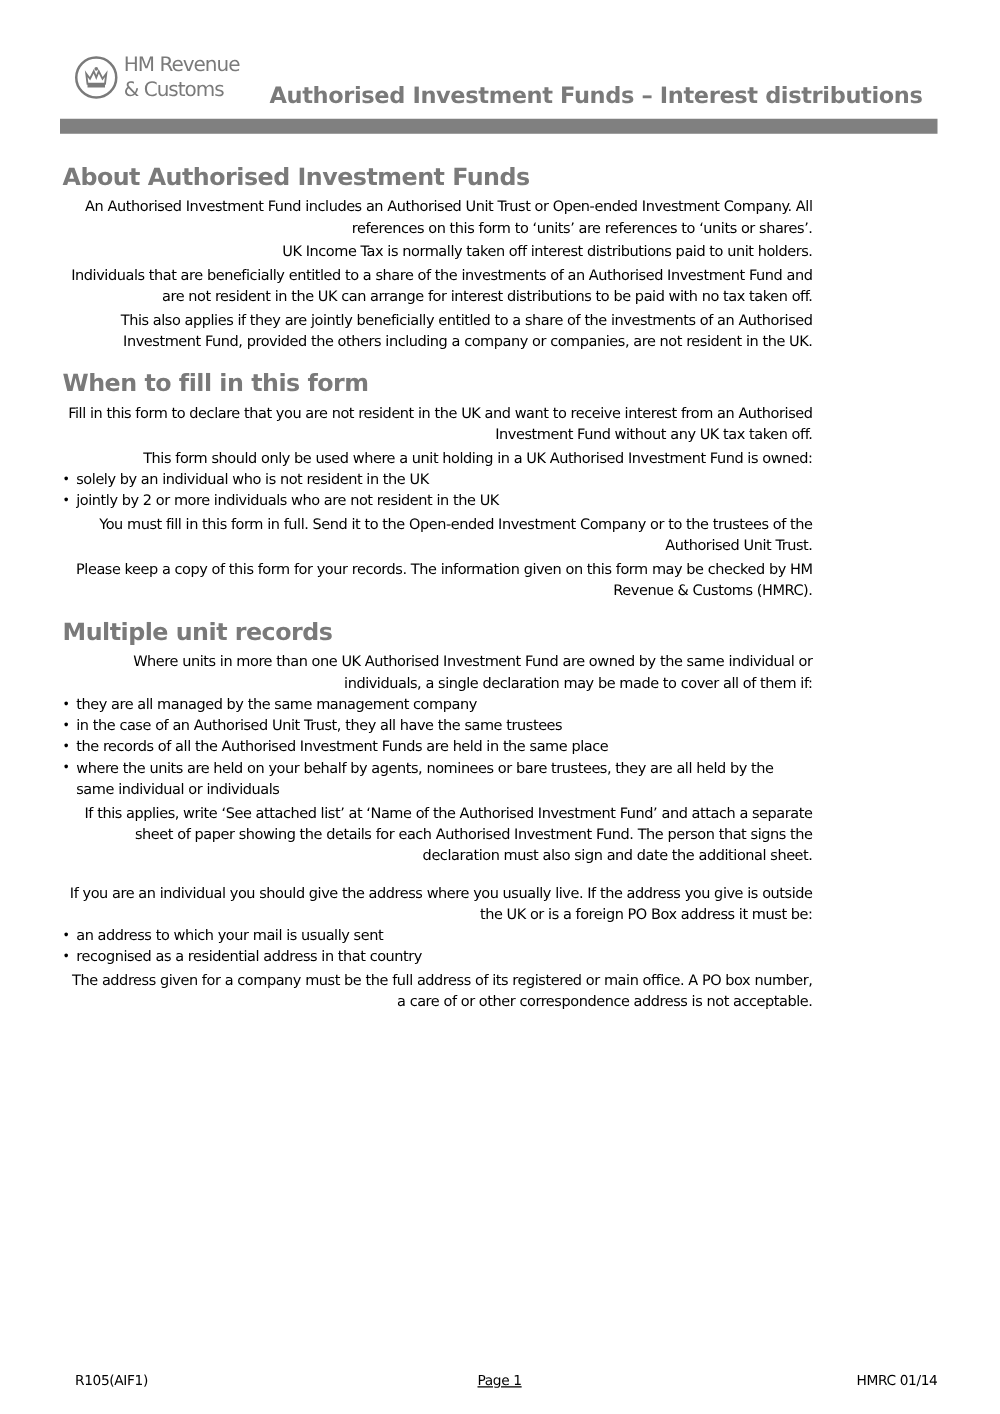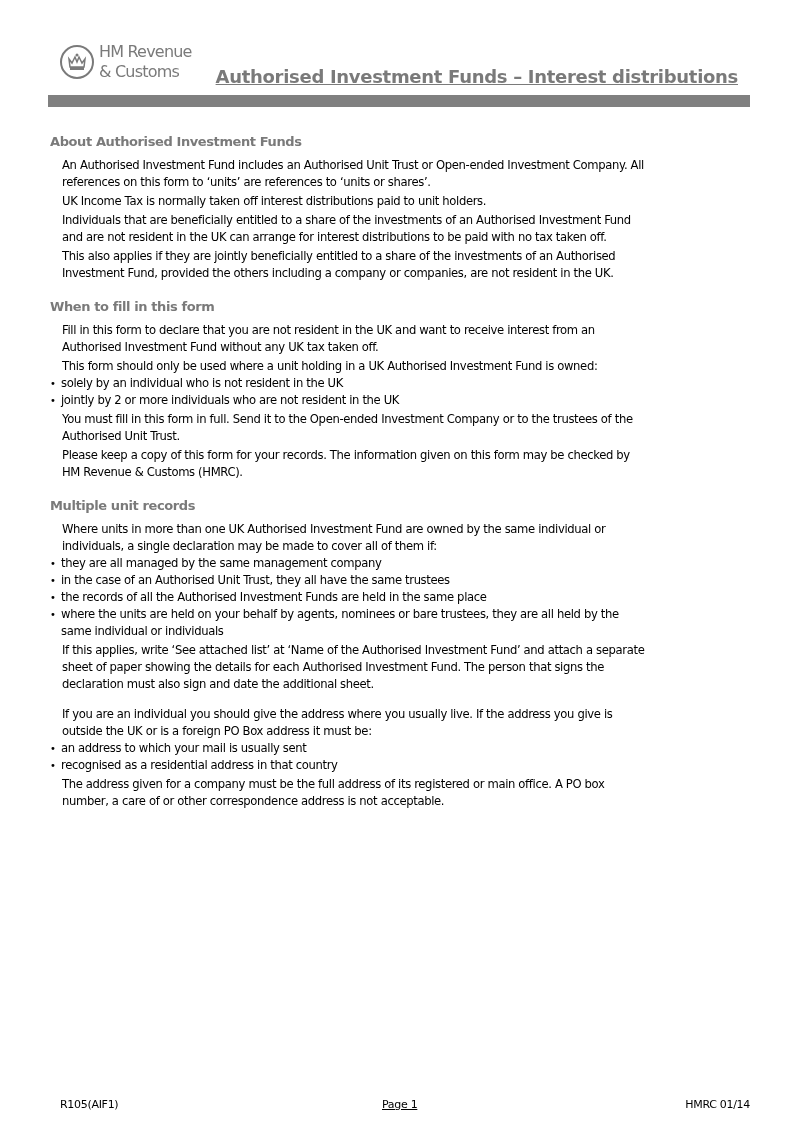--- a/index.html
+++ b/index.html
@@ -1,25 +1,25 @@
 <!DOCTYPE html>
 <html><head>
 <meta charset="utf-8">
 <style>
   html, body { margin: 0; padding: 0; background: #ffffff; }
   body { width: 800px; height: 1131px; position: relative; font-family: "DejaVu Sans", sans-serif; color: #000; overflow: hidden; }
   .header { position: absolute; left: 0; top: 0; width: 800px; height: 110px; }
   .logo { position: absolute; left: 60px; top: 42px; display: flex; align-items: center; }
   .crest { width: 30px; height: 30px; border: 2px solid #7a7a7a; border-radius: 50%; display: flex; align-items: center; justify-content: center; margin-right: 5px; }
   .logo-text { font-family: "DejaVu Sans", sans-serif; color: #7a7a7a; font-size: 16px; line-height: 20px; letter-spacing: -0.8px; }
-  .doc-title { position: absolute; right: 62px; top: 66px; font-size: 18px; font-weight: bold; color: #7a7a7a; letter-spacing: -0.3px; text-decoration: underline; }
+  .doc-title { position: absolute; right: 62px; top: 66px; font-size: 18px; font-weight: bold; color: #7a7a7a; letter-spacing: -0.3px; }
   .title-bar { position: absolute; left: 48px; top: 95px; width: 702px; height: 12px; background: #808080; }
   .content { position: absolute; left: 50px; top: 130px; width: 600px; font-size: 11.6px; line-height: 17px; letter-spacing: -0.35px; }
-  h2 { font-size: 13px; font-weight: bold; color: #7a7a7a; margin: 0 0 3px 0; line-height: 24px; letter-spacing: -0.4px; }
-  p { margin: 0 0 2px 12px; }
+  h2 { font-size: 19px; font-weight: bold; color: #7a7a7a; margin: 0 0 3px 0; line-height: 24px; letter-spacing: -0.4px; }
+  p { margin: 0 0 2px 0; text-align: right; }
   ul { list-style: none; margin: 0 0 2px 0; padding: 0; }
   ul li { position: relative; padding-left: 11px; }
   ul li::before { content: "\2022"; position: absolute; left: 0; top: 0; font-size: 10px; }
   .section { margin-bottom: 13px; }
   .footer { position: absolute; top: 1098px; left: 48px; width: 702px; font-size: 11px; letter-spacing: -0.3px; }
   .footer .left { position: absolute; left: 12px; }
   .footer .center { position: absolute; left: 334px; text-decoration: underline; }
   .footer .right { position: absolute; right: 0; }
 </style>
 </head>

